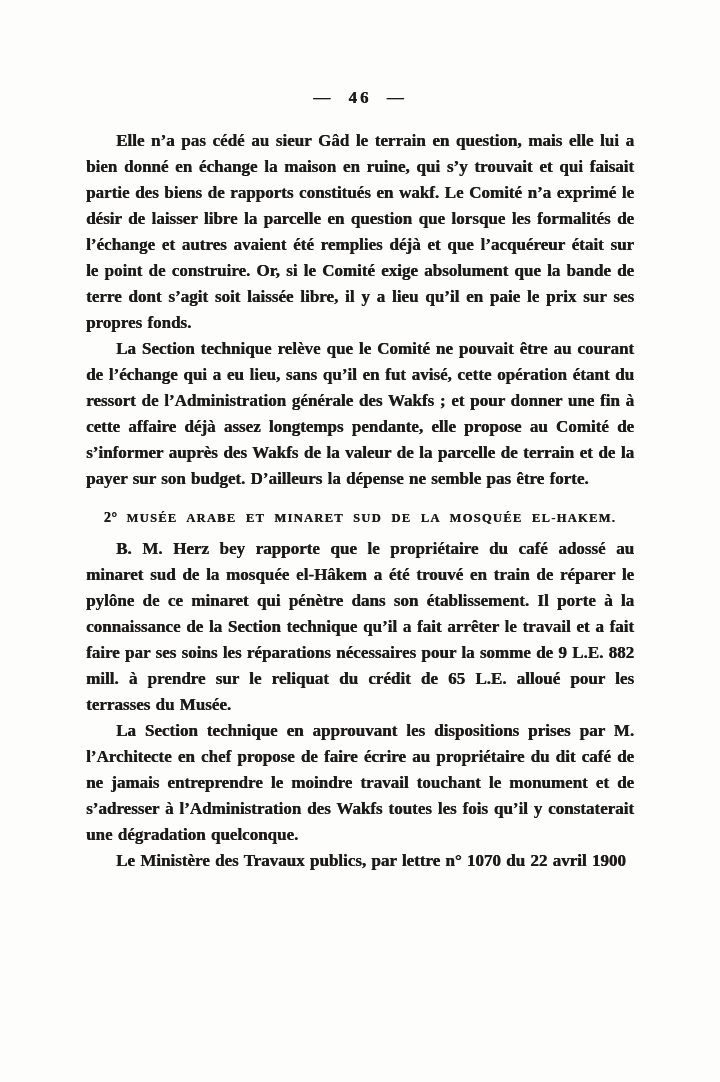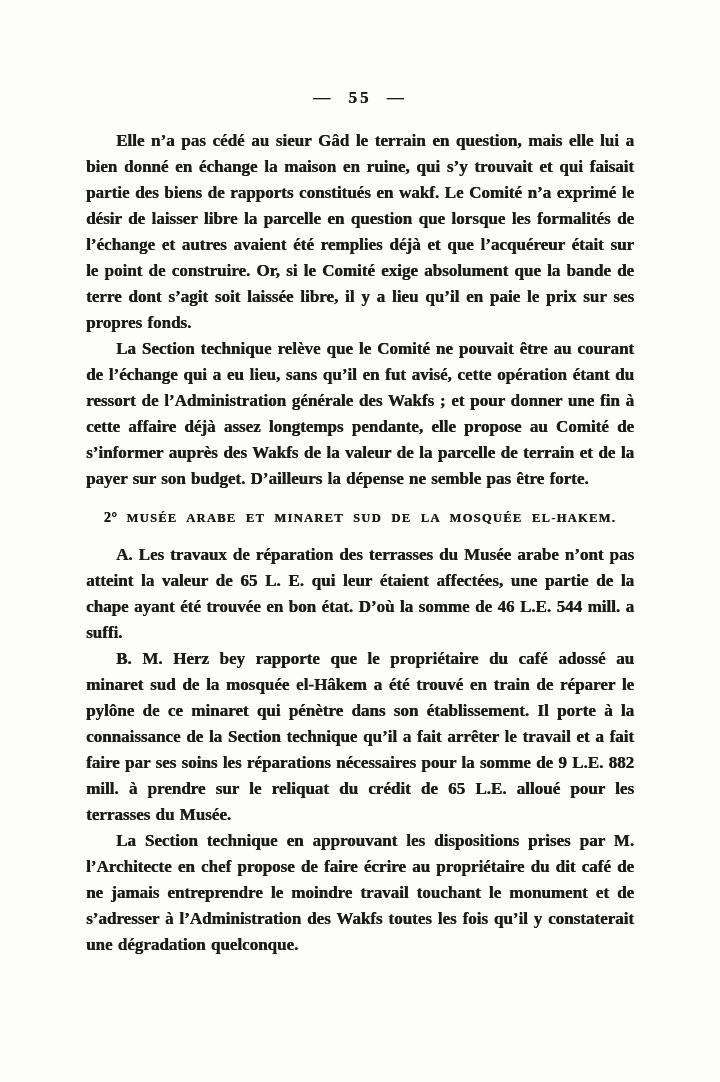--- a/index.html
+++ b/index.html
@@ -35,21 +35,21 @@
     margin: 0;
     font-size: 17px;
     line-height: 26px;
     text-align: justify;
     text-indent: 30px;
     word-spacing: 1px;
     text-shadow: 0.4px 0 0 currentColor;
     font-weight: bold;
   }
   h2.heading {
-    margin: 13px 0 15px 0;
+    margin: 13px 0 9px 0;
     text-align: center;
     font-weight: bold;
     text-indent: 0;
     line-height: 18px;
   }
   h2.heading .hnum {
     font-size: 14px;
     letter-spacing: 0.5px;
     margin-right: 9px;
     text-shadow: 0.3px 0 0 currentColor;
@@ -67,35 +67,35 @@
     font-size: 20px;
     vertical-align: -1px;
   }
 </style>
 </head>
 <body>
 
 <div class="page">
   <div class="sheet">
 
-    <div class="page-number">— 55 —</div>
+    <div class="page-number">— 46 —</div>
 
     <div class="body-text">
 
       <p class="para">Elle n’a pas cédé au sieur Gâd le terrain en question, mais elle lui a bien donné en échange la maison en ruine, qui s’y trouvait et qui faisait partie des biens de rapports constitués en wakf. Le Comité n’a exprimé le désir de laisser libre la parcelle en question que lorsque les formalités de l’échange et autres avaient été remplies déjà et que l’acquéreur était sur le point de construire. Or, si le Comité exige absolument que la bande de terre dont s’agit soit laissée libre, il y a lieu qu’il en paie le prix sur ses propres fonds.</p>
 
       <p class="para">La Section technique relève que le Comité ne pouvait être au courant de l’échange qui a eu lieu, sans qu’il en fut avisé, cette opération étant du ressort de l’Administration générale des Wakfs ; et pour donner une fin à cette affaire déjà assez longtemps pendante, elle propose au Comité de s’informer auprès des Wakfs de la valeur de la parcelle de terrain et de la payer sur son budget. D’ailleurs la dépense ne semble pas être forte.</p>
 
       <h2 class="heading">
         <span class="hnum">2°</span><span class="htitle">MUSÉE ARABE ET MINARET SUD DE LA MOSQUÉE EL-HAKEM.</span>
       </h2>
 
-      <p class="para">A. Les travaux de réparation des terrasses du Musée arabe n’ont pas atteint la valeur de 65 L. E. qui leur étaient affectées, une partie de la chape ayant été trouvée en bon état. D’où la somme de 46 L.E. 544 mill. a suffi.</p>
 
       <p class="para">B. M. Herz bey rapporte que le propriétaire du café adossé au minaret sud de la mosquée el-Hâkem a été trouvé en train de réparer le pylône de ce minaret qui pénètre dans son établissement. Il porte à la connaissance de la Section technique qu’il a fait arrêter le travail et a fait faire par ses soins les réparations nécessaires pour la somme de 9 L.E. 882 mill. à prendre sur le reliquat du crédit de 65 L.E. alloué pour les terrasses du Musée.</p>
 
       <p class="para">La Section technique en approuvant les dispositions prises par M. l’Architecte en chef propose de faire écrire au propriétaire du dit café de ne jamais entreprendre le moindre travail touchant le monument et de s’adresser à l’Administration des Wakfs toutes les fois qu’il y constaterait une dégradation quelconque.</p>
 
 
+      <p class="para">Le Ministère des Travaux publics, par lettre n° 1070 du 22 avril 1900</p>
 
     </div>
   </div>
 </div>
 
 </body></html>

